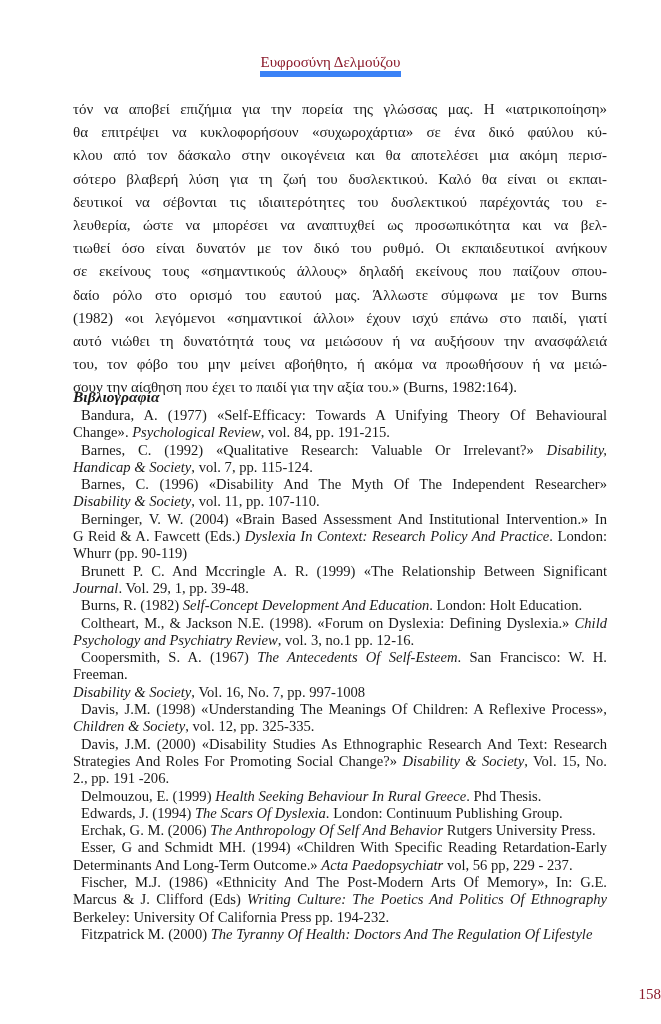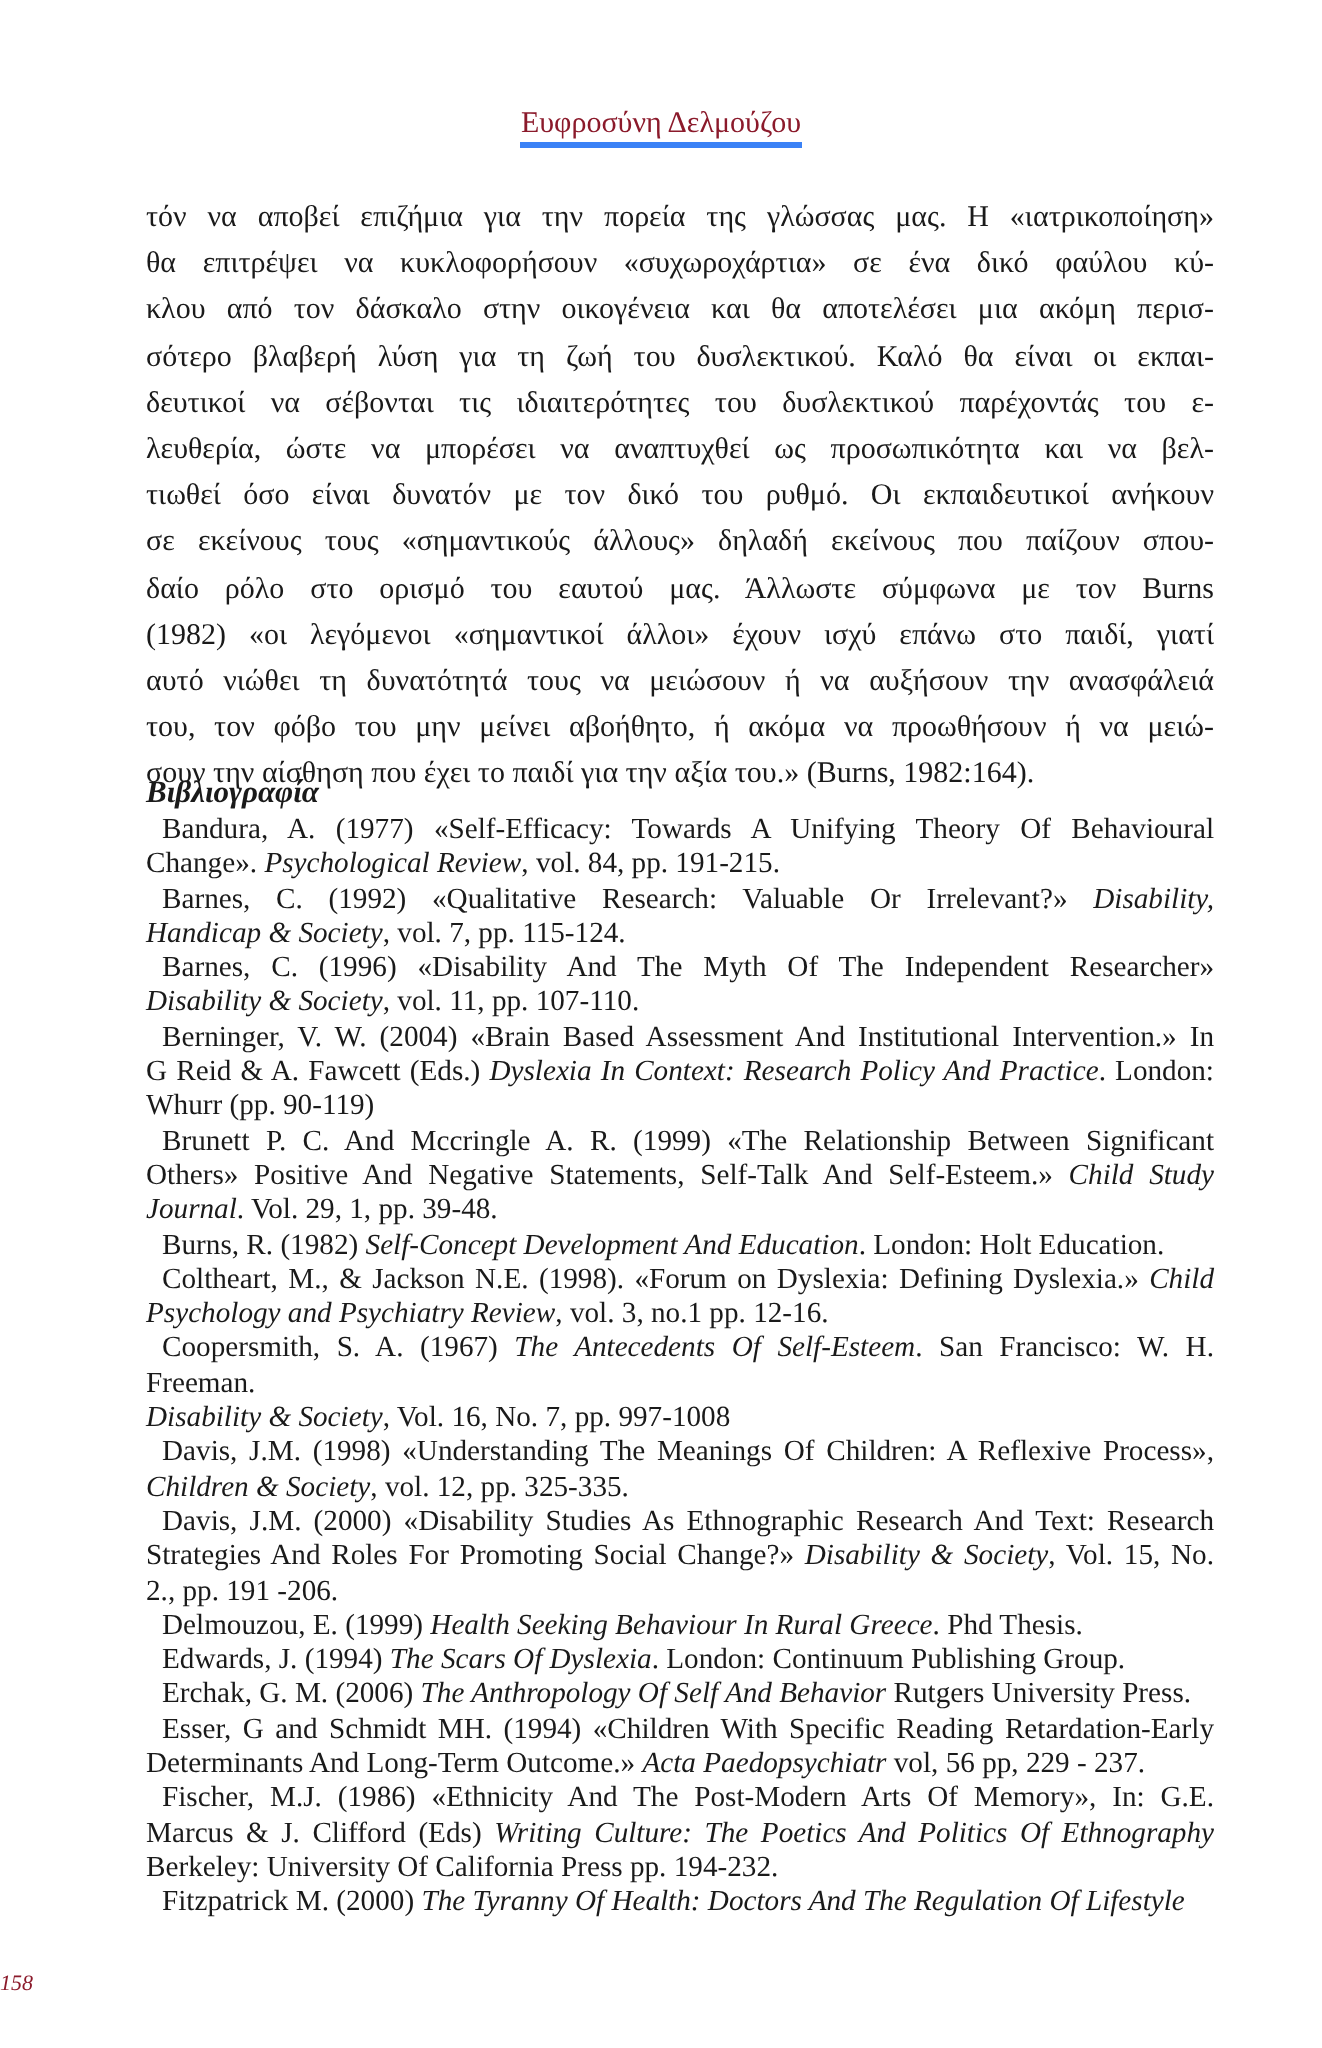--- a/index.html
+++ b/index.html
@@ -19,21 +19,21 @@
       position: absolute;
       top: 54px;
       left: 0;
       width: 661px;
       text-align: center;
       font-size: 15px;
       color: #8b1a2b;
     }
     .page-header span {
       display: inline-block;
-      border-bottom: 3px solid #3b82f6;
+      border-bottom: 6px solid #3b82f6;
       line-height: 16px;
       padding-bottom: 1px;
     }
     .body-para {
       position: absolute;
       top: 98px;
       left: 73px;
       width: 534px;
       font-size: 15px;
       line-height: 23.2px;
@@ -78,24 +78,23 @@
     }
     .ref .line.last {
       text-align-last: left;
     }
     .ref i { font-style: italic; }
     .page-number {
       position: absolute;
       top: 986px;
       left: 0;
       width: 661px;
-      text-align: left;
-      font-size: 11px;
+      text-align: right;
+      font-size: 15px;
       color: #8b1a2b;
-      font-style: italic;
     }
   </style>
 </head>
 <body>
 
 <div class="page-header">
   <span>Ευφροσύνη Δελμούζου</span>
 </div>
 
 <div class="body-para" id="body-para">
@@ -129,21 +128,20 @@
         <span class="line first"><span>Barnes, C. (1996) «Disability And The Myth Of The Independent Researcher»</span></span>
         <span class="line last"><i>Disability &amp; Society</i><span>, vol. 11, pp. 107-110.</span></span>
       </div>
       <div class="ref">
         <span class="line first"><span>Berninger, V. W. (2004) «Brain Based Assessment And Institutional Intervention.» In</span></span>
         <span class="line"><span>G Reid &amp; A. Fawcett (Eds.) </span><i>Dyslexia In Context: Research Policy And Practice</i><span>. London:</span></span>
         <span class="line last"><span>Whurr (pp. 90-119)</span></span>
       </div>
       <div class="ref">
         <span class="line first"><span>Brunett P. C. And Mccringle A. R. (1999) «The Relationship Between Significant</span></span>
-        <span class="line"><span>Others» Positive And Negative Statements, Self-Talk And Self-Esteem.» </span><i>Child Study</i></span>
         <span class="line last"><i>Journal</i><span>. Vol. 29, 1, pp. 39-48.</span></span>
       </div>
       <div class="ref">
         <span class="line first last"><span>Burns, R. (1982) </span><i>Self-Concept Development And Education</i><span>. London: Holt Education.</span></span>
       </div>
       <div class="ref">
         <span class="line first"><span>Coltheart, M., &amp; Jackson N.E. (1998). «Forum on Dyslexia: Defining Dyslexia.» </span><i>Child</i></span>
         <span class="line last"><i>Psychology and Psychiatry Review</i><span>, vol. 3, no.1 pp. 12-16.</span></span>
       </div>
       <div class="ref">

